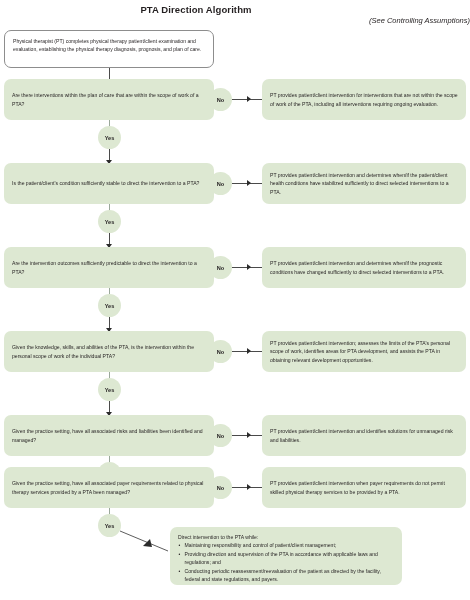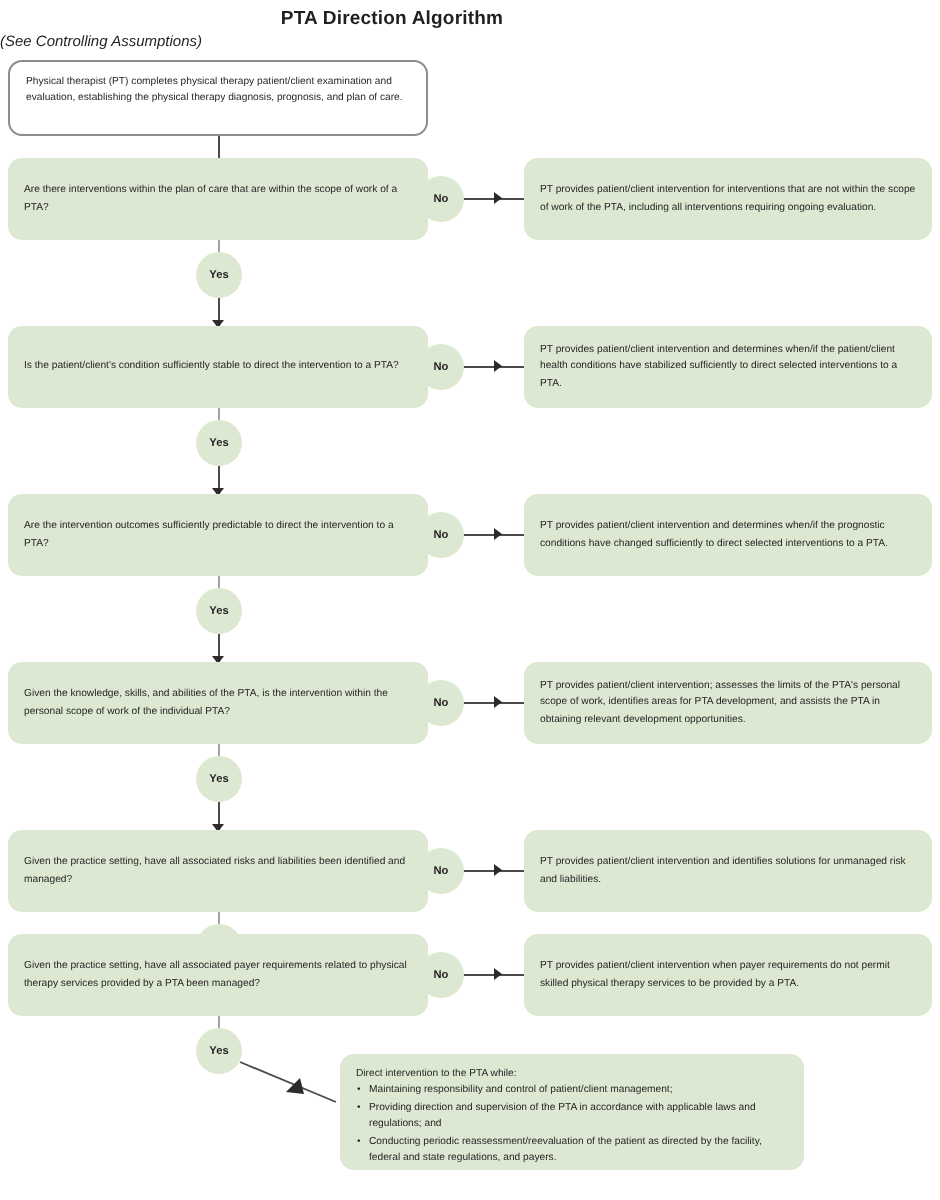--- a/index.html
+++ b/index.html
@@ -30,21 +30,21 @@
     text-align: center;
     font-size: 9.5px;
     font-weight: bold;
     letter-spacing: 0.1px;
   }
   .subtitle {
     position: absolute;
     left: 0;
     top: 16px;
     width: 470px;
-    text-align: left;
+    text-align: right;
     font-size: 7.5px;
     font-style: italic;
   }
 
   
   .node {
     position: absolute;
     box-sizing: border-box;
     border-radius: 7px;
     font-size: 5.1px;

